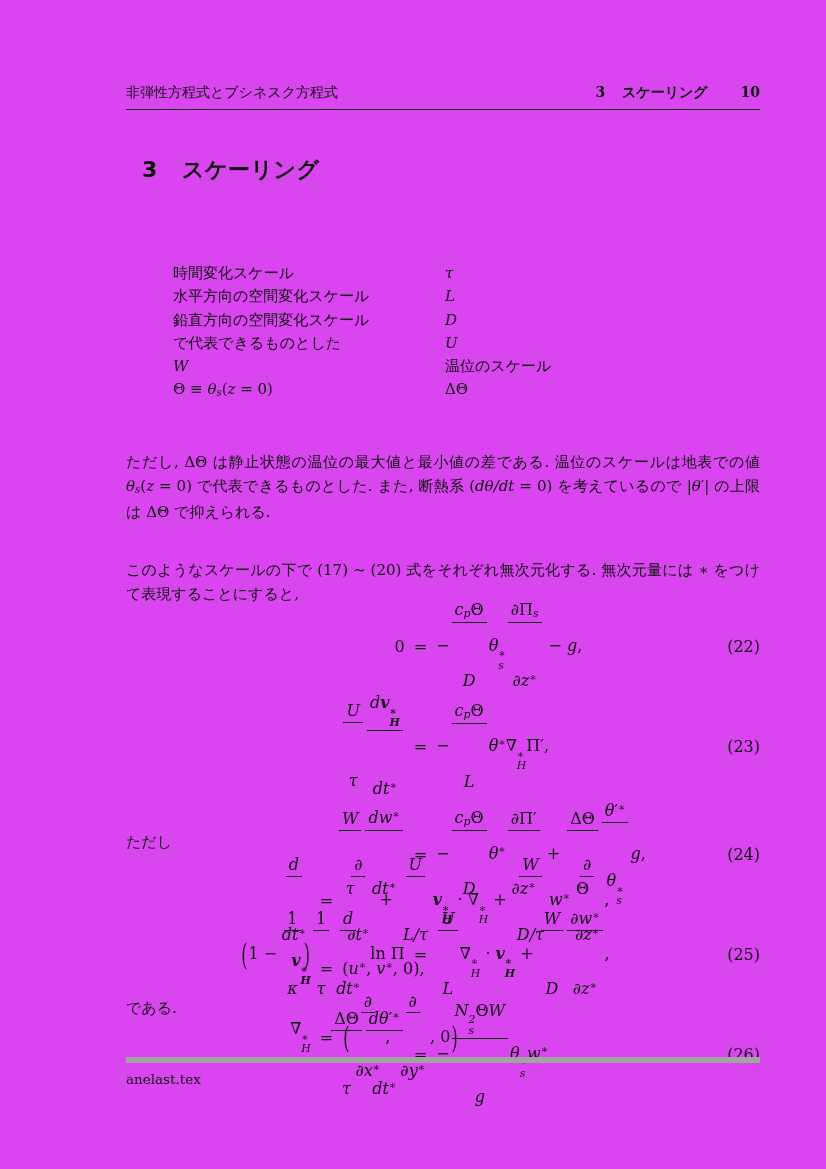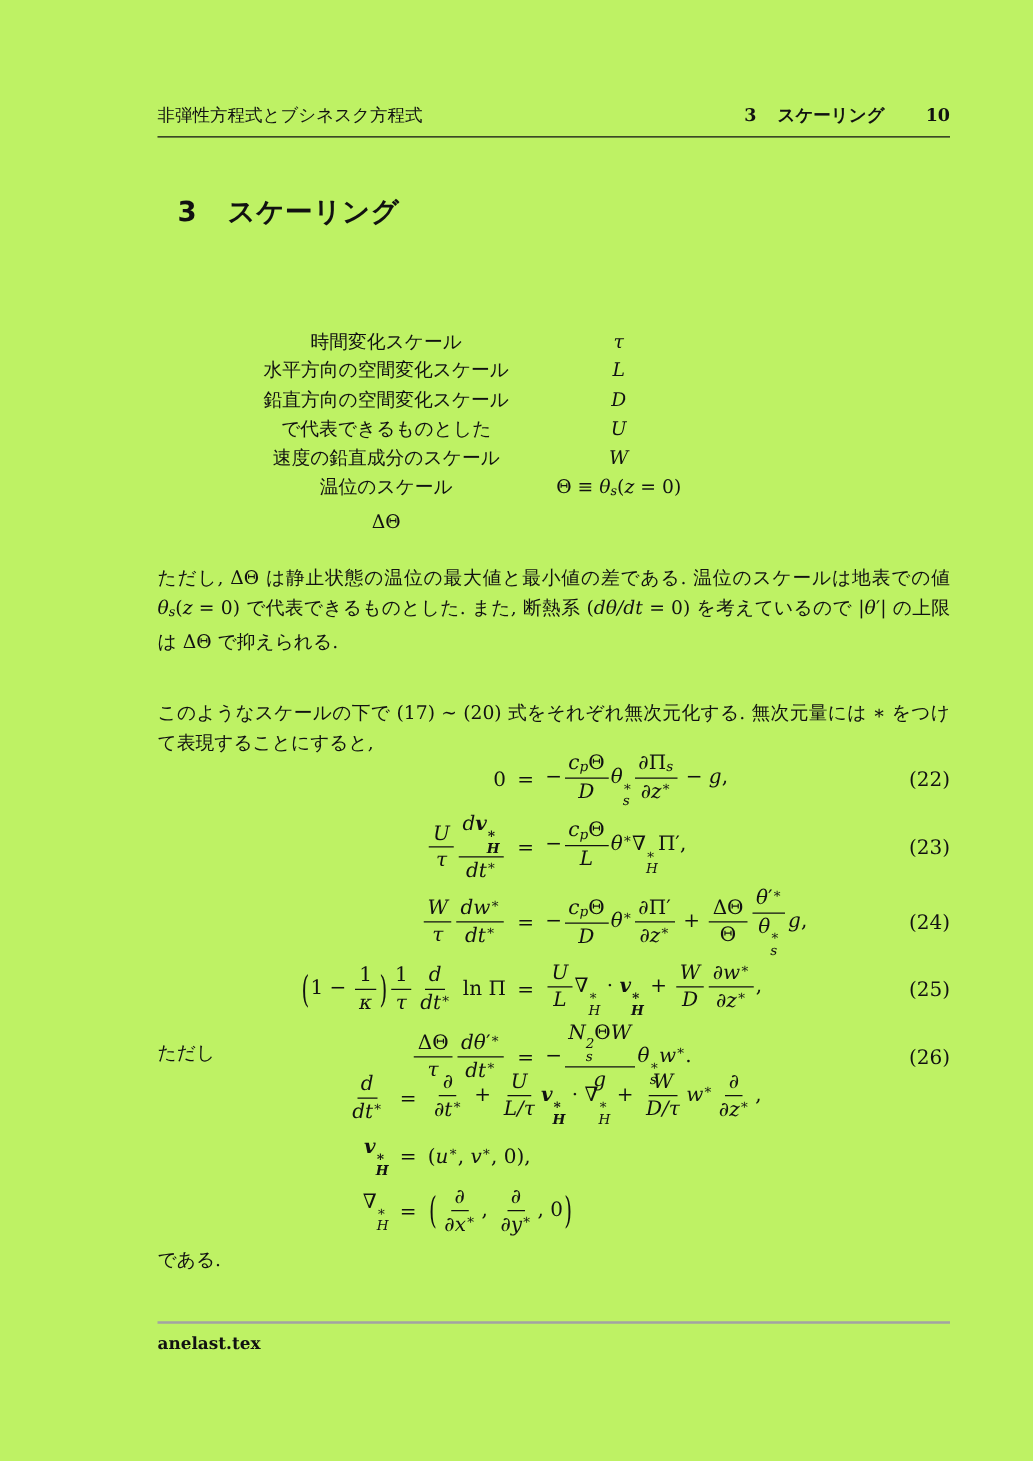--- a/index.html
+++ b/index.html
@@ -1,19 +1,19 @@
 <!DOCTYPE html>
 <html><head>
 <meta charset="utf-8">
 <style>
   html,body{margin:0;padding:0;background:#e8e8e8;}
   .page{
     position:relative;
     width:826px;height:1169px;
-    background:#bef264;
+    background:#d946ef;
     color:#111111;
     font-family:"DejaVu Serif","Liberation Serif",serif;
     margin:0 auto;
     overflow:hidden;
   }
   
   .pagehead{
     position:absolute;left:126px;width:634px;top:84px;
     border-bottom:1px solid #111111;
     padding-bottom:7px;
@@ -39,21 +39,21 @@
   }
   #p1{top:206px;}
   #p2{top:451px;}
   #p3{top:559px;}
   #tadashi{top:831px;}
   #dearu{top:997px;}
   
   .scales{
     position:absolute;left:173px;top:262px;
     display:grid;grid-template-columns:272px auto;
-    font-size:15px;line-height:23.3px;text-align:center;
+    font-size:15px;line-height:23.3px;
   }
   .slabel{white-space:nowrap;}
   .svalue{white-space:nowrap;}
   
   .eqnarray{
     position:absolute;left:126px;width:634px;
     display:grid;grid-template-columns:1fr auto auto auto 1fr;
     align-items:center;
     font-size:16px;line-height:1.2;
   }
@@ -72,33 +72,32 @@
   .sup{vertical-align:0.5em;}
   .sub{vertical-align:-0.2em;}
   .supsub{
     display:inline-flex;flex-direction:column;align-items:flex-start;
     font-size:0.68em;line-height:1.05;vertical-align:-0.6em;
     font-style:italic;
   }
   .supsub.b{font-weight:bold;}
   .frac{
     display:inline-flex;flex-direction:column;align-items:center;
-    vertical-align:middle;margin:0 2px;line-height:1.18;text-align:center;
+    vertical-align:middle;margin:0 2px;line-height:1.18;text-align:center;gap:48px;
   }
   .frac>.num{padding:0 3px 1px;border-bottom:1px solid #111111;}
   .frac>.den{padding:1px 3px 0;}
   .bigp{display:inline-flex;align-items:center;vertical-align:middle;}
   .bigp>.pg{display:inline-block;transform:scaleY(1.85);font-style:normal;padding:0 1px;}
   
   .pagefoot{
     position:absolute;left:126px;width:634px;top:1057px;
-    border-top:2px solid #a3a3a3;padding-top:8px;
+    border-top:6px solid #a3a3a3;padding-top:8px;
     display:flex;justify-content:space-between;align-items:flex-end;
     font-size:13.5px;
-    font-weight:bold;
   }
 </style>
 </head>
 <body>
 
 <div class="page">
 
   <header class="pagehead">
     <span class="ph-left">非弾性方程式とブシネスク方程式</span>
     <span class="ph-right">
@@ -115,21 +114,20 @@
 
   <div class="scales" id="scales">
       <span class="slabel">時間変化スケール</span>
       <span class="svalue"><span class="m it">τ</span></span>
       <span class="slabel">水平方向の空間変化スケール</span>
       <span class="svalue"><span class="m it">L</span></span>
       <span class="slabel">鉛直方向の空間変化スケール</span>
       <span class="svalue"><span class="m it">D</span></span>
       <span class="slabel">で代表できるものとした</span>
       <span class="svalue"><span class="m it">U</span></span>
-      <span class="slabel">速度の鉛直成分のスケール</span>
       <span class="svalue"><span class="m it">W</span></span>
       <span class="slabel">温位のスケール</span>
       <span class="svalue"><span class="m rm">Θ</span><span class="m rm"> ≡ </span><span class="m it">θ</span><span class="scr sub">s</span><span class="m rm">(</span><span class="m it">z</span><span class="m rm"> = 0)</span></span>
       <span class="svalue"><span class="m rm">ΔΘ</span></span>
     </div>
 
   <p class="body" id="p2"><span class="m jp">ただし, </span><span class="m rm">ΔΘ</span><span class="m jp"> は静止状態の温位の最大値と最小値の差である. 温位のスケールは地表での値 </span><span class="m it">θ</span><span class="scr sub">s</span><span class="m rm">(</span><span class="m it">z</span><span class="m rm"> = 0)</span><span class="m jp"> で代表できるものとした. また, 断熱系 (</span><span class="m it">dθ/dt</span><span class="m rm"> = 0)</span><span class="m jp"> を考えているので </span><span class="m rm">|</span><span class="m it">θ</span><span class="m rm">′</span><span class="m rm">|</span><span class="m jp"> の上限は </span><span class="m rm">ΔΘ</span><span class="m jp"> で抑えられる.</span></p>
 
   <p class="body" id="p3"><span class="m jp">このようなスケールの下で (17) </span><span class="m rm">∼</span><span class="m jp"> (20) 式をそれぞれ無次元化する. 無次元量には </span><span class="m rm">∗</span><span class="m jp"> をつけて表現することにすると,</span></p>
 

